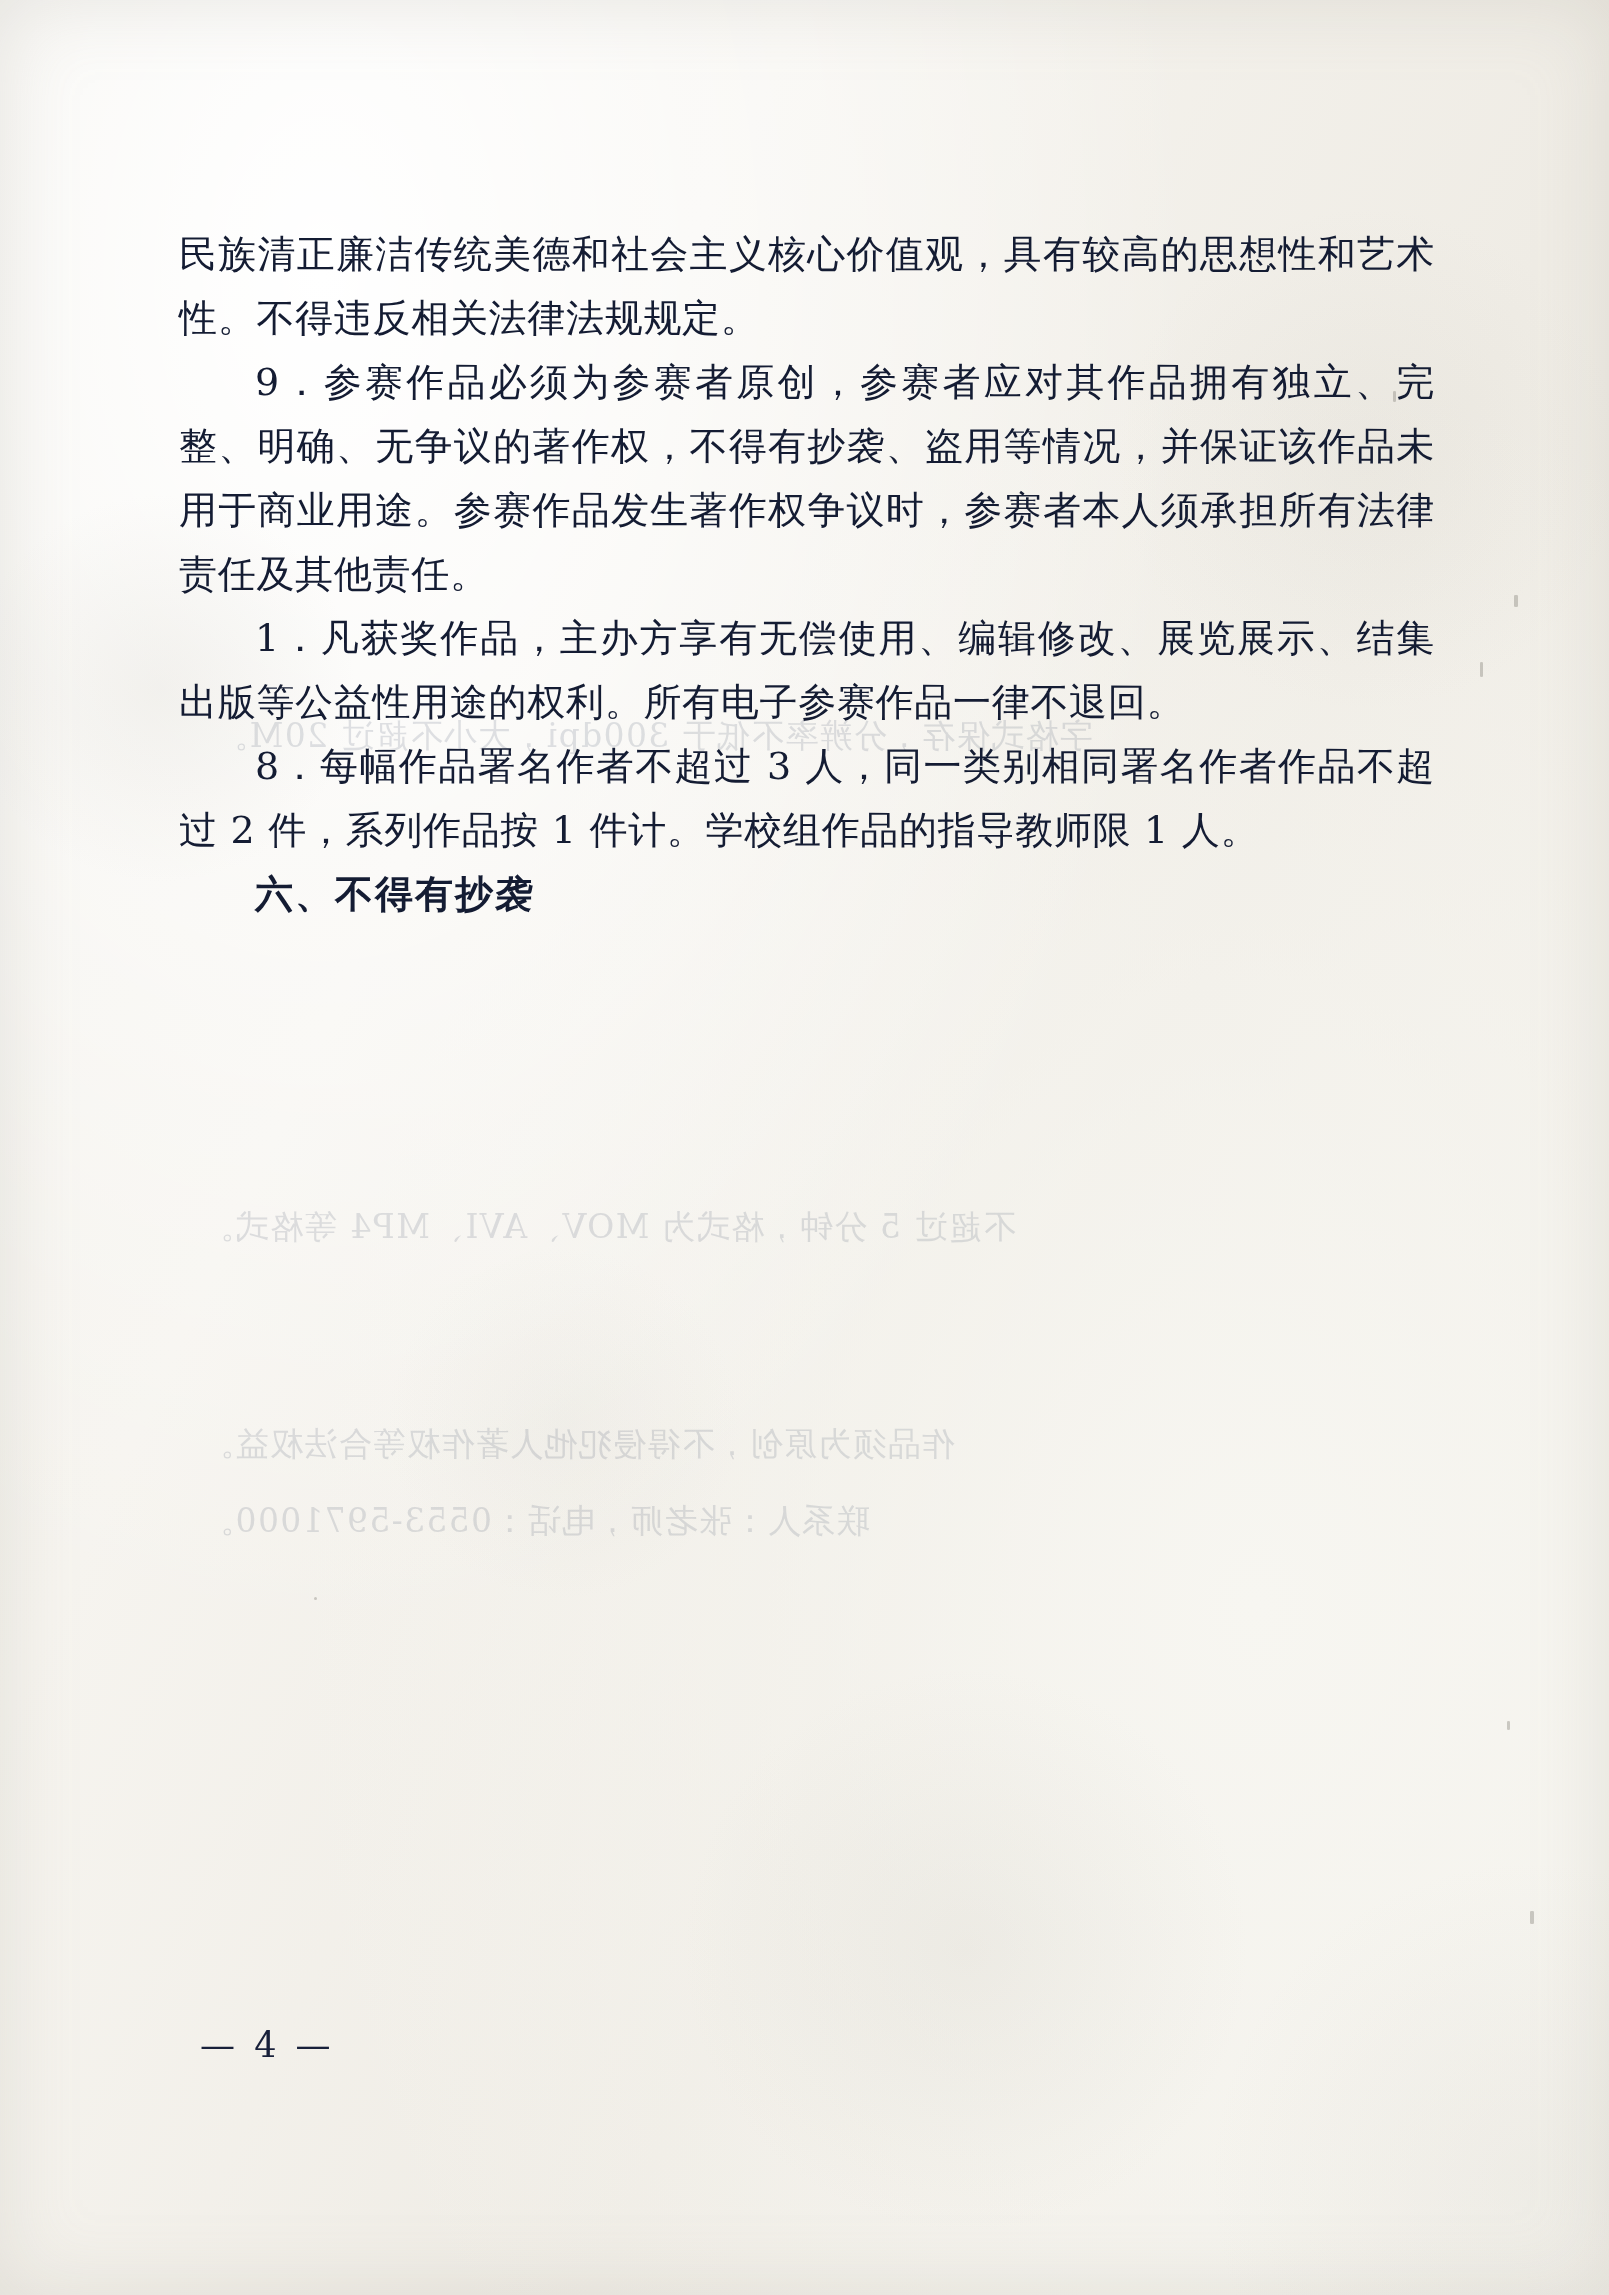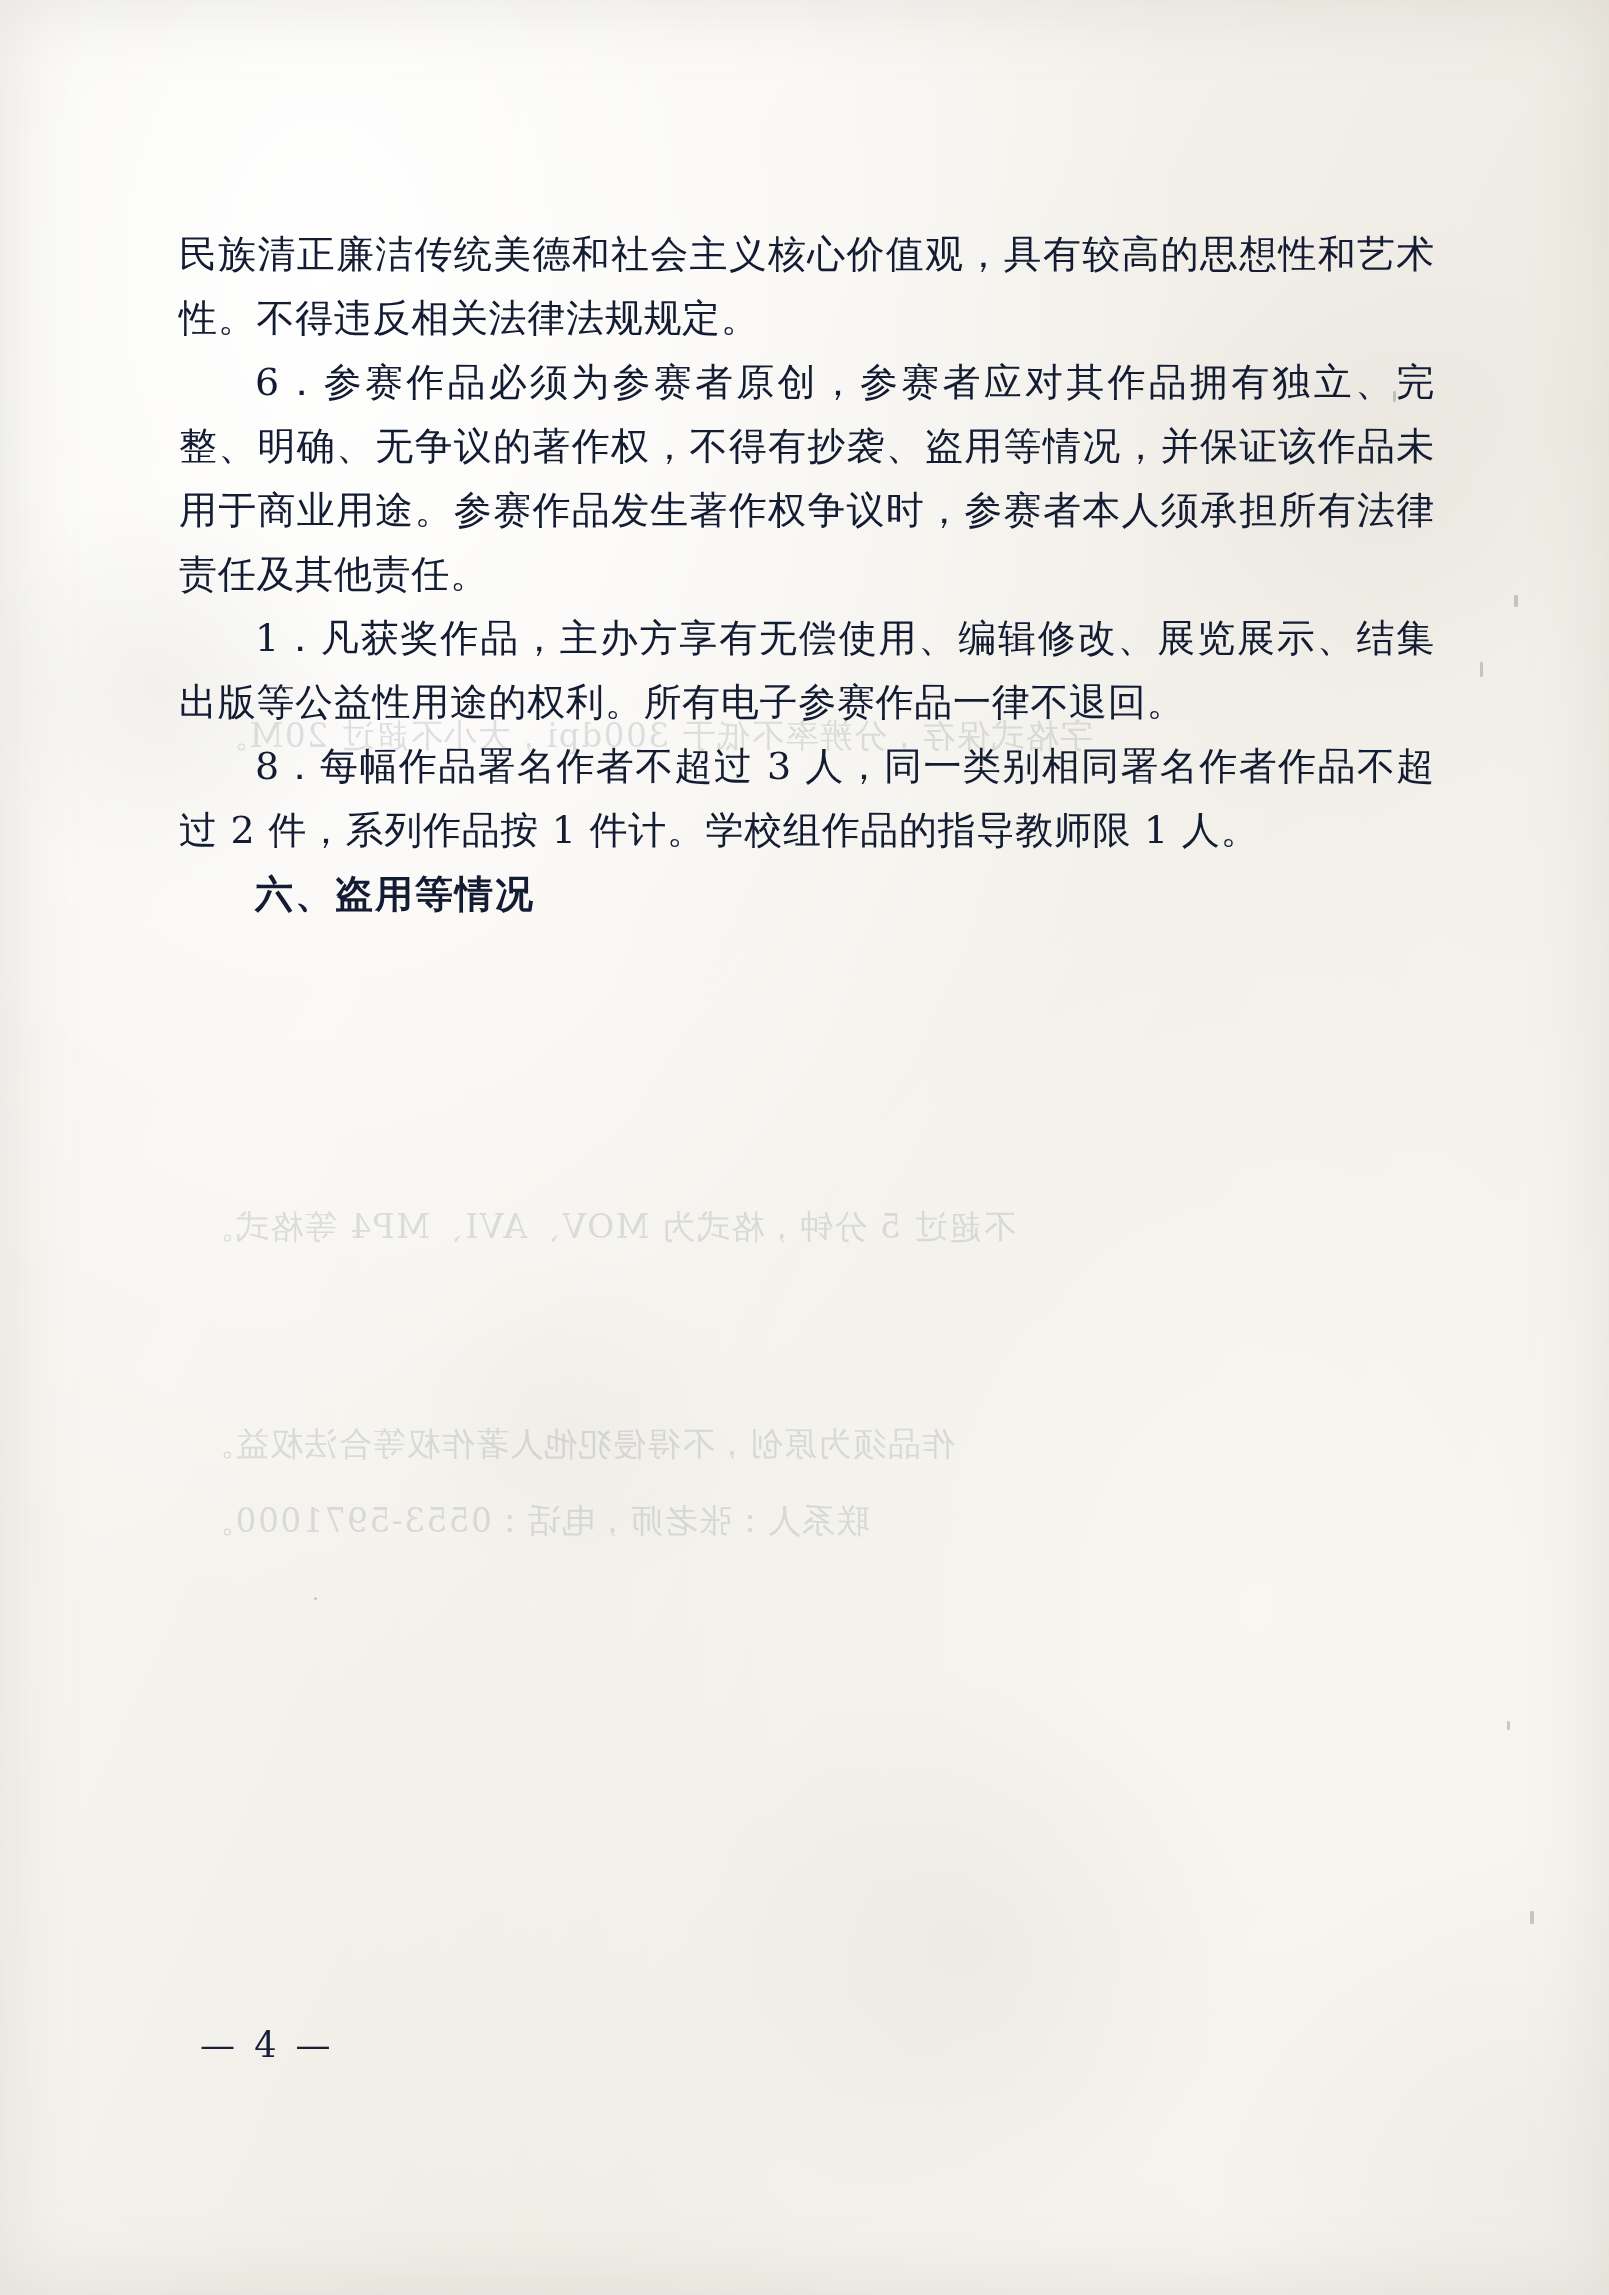--- a/index.html
+++ b/index.html
@@ -106,24 +106,24 @@
 <div class="page">
   <div class="grain"></div>
 
   <div class="bleed" style="left:214px; top:705px;">字格式保存，分辨率不低于 300dpi，大小不超过 20M。</div>
   <div class="bleed" style="left:200px; top:1196px;">不超过 5 分钟，格式为 MOV、AVI、MP4 等格式。</div>
   <div class="bleed" style="left:200px; top:1413px;">作品须为原创，不得侵犯他人著作权等合法权益。</div>
   <div class="bleed" style="left:200px; top:1490px;">联系人：张老师，电话：0553-5971000。</div>
 
   <div class="content">
     <p class="para blk">民族清正廉洁传统美德和社会主义核心价值观，具有较高的思想性和艺术性。不得违反相关法律法规规定。</p>
-    <p class="para indent blk">6．参赛作品必须为参赛者原创，参赛者应对其作品拥有独立、完整、明确、无争议的著作权，不得有抄袭、盗用等情况，并保证该作品未用于商业用途。参赛作品发生著作权争议时，参赛者本人须承担所有法律责任及其他责任。</p>
+    <p class="para indent blk">9．参赛作品必须为参赛者原创，参赛者应对其作品拥有独立、完整、明确、无争议的著作权，不得有抄袭、盗用等情况，并保证该作品未用于商业用途。参赛作品发生著作权争议时，参赛者本人须承担所有法律责任及其他责任。</p>
     <p class="para indent blk">1．凡获奖作品，主办方享有无偿使用、编辑修改、展览展示、结集出版等公益性用途的权利。所有电子参赛作品一律不退回。</p>
     <p class="para indent blk">8．每幅作品署名作者不超过 3 人，同一类别相同署名作者作品不超过 2 件，系列作品按 1 件计。学校组作品的指导教师限 1 人。</p>
-    <p class="para heading blk">六、盗用等情况</p>
+    <p class="para heading blk">六、不得有抄袭</p>
   </div>
 
   <div class="footer">— 4 —</div>
 
   <div class="speck" style="left:1393px; top:391px; width:3.3px; height:10.7px; border-radius:1.3px;"></div>
   <div class="speck" style="left:1514px; top:595px; width:4px; height:12px; border-radius:1.3px;"></div>
   <div class="speck" style="left:1480px; top:662px; width:2.7px; height:14.7px; border-radius:1.3px;"></div>
   <div class="speck" style="left:1507px; top:1721px; width:3.3px; height:9.4px; border-radius:1.3px;"></div>
   <div class="speck" style="left:1530px; top:1911px; width:4px; height:13.4px; border-radius:1.3px;"></div>
   <div class="speck" style="left:314px; top:1597px; width:3.3px; height:3.3px;"></div>

